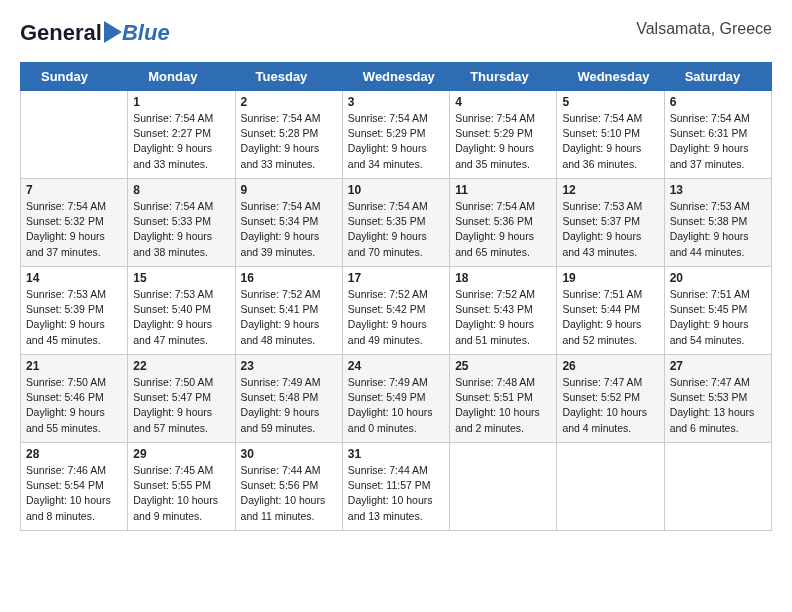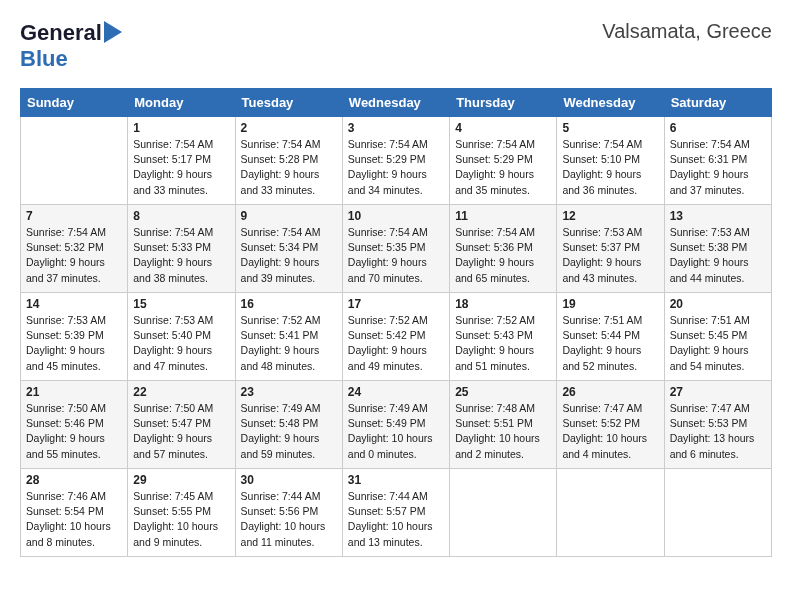--- a/index.html
+++ b/index.html
@@ -15,46 +15,46 @@
       justify-content: space-between;
       align-items: flex-start;
       margin-bottom: 16px;
     }
     .logo {
       display: flex;
       align-items: center;
     }
     .logo-wrapper {
       display: flex;
-      flex-direction: column;
+      flex-direction: row;
     }
     .logo-line1 { display: flex; align-items: center; }
     .title-area {
       text-align: right;
     }
     .month-title {
       font-size: 36px;
       font-weight: bold;
       color: #1a1a2e;
     }
     .location {
-      font-size: 20px;
+      font-size: 16px;
       color: #444;
     }
     table {
       width: 100%;
       border-collapse: collapse;
       table-layout: fixed;
     }
     thead th {
       background: #2e6db4;
       color: #fff;
       font-size: 13px;
       font-weight: bold;
-      padding: 6px 6px;
+      padding: 6px 20px;
       text-align: left;
       border: 1px solid #2e6db4;
     }
     tbody td {
       border: 1px solid #ccc;
       vertical-align: top;
       padding: 4px 5px;
       font-size: 10.5px;
       color: #222;
       height: 88px;
@@ -83,21 +83,21 @@
 <div class="header">
   <div class="logo">
     <div class="logo-wrapper">
       <div class="logo-line1">
         <span style="font-size:22px;font-weight:bold;color:#1a1a2e;">General</span>
         <svg width="18" height="22" viewBox="0 0 18 22" style="margin-left:2px;margin-top:-2px;">
           <polygon points="0,0 18,11 0,22" fill="#2e6db4"></polygon>
         </svg>
       </div>
       <div>
-        <span style="font-size:22px;font-weight:bold;color:#2e6db4;">Blue</span>
+        <span style="font-size:22px;font-weight:bold;color:#2e6db4;font-style:italic;">Blue</span>
       </div>
     </div>
   </div>
   <div class="title-area">
     <div class="location">Valsamata, Greece</div>
   </div>
 </div>
 
 <table>
   <thead>
@@ -111,21 +111,21 @@
         <th>Saturday</th>
       </tr>
   </thead>
   <tbody id="calendar-body">
   <tr>
         <td class="empty-cell"></td>
         <td>
           <div class="day-number">1</div>
           <div class="day-info">
             <div>Sunrise: 7:54 AM</div>
-            <div>Sunset: 5:17 PM</div>
+            <div>Sunset: 2:27 PM</div>
             <div>Daylight: 9 hours and 33 minutes.</div>
           </div>
         </td>
         <td>
           <div class="day-number">2</div>
           <div class="day-info">
             <div>Sunrise: 7:54 AM</div>
             <div>Sunset: 5:28 PM</div>
             <div>Daylight: 9 hours and 33 minutes.</div>
           </div>
@@ -359,21 +359,21 @@
           <div class="day-info">
             <div>Sunrise: 7:44 AM</div>
             <div>Sunset: 5:56 PM</div>
             <div>Daylight: 10 hours and 11 minutes.</div>
           </div>
         </td>
         <td>
           <div class="day-number">31</div>
           <div class="day-info">
             <div>Sunrise: 7:44 AM</div>
-            <div>Sunset: 5:57 PM</div>
+            <div>Sunset: 11:57 PM</div>
             <div>Daylight: 10 hours and 13 minutes.</div>
           </div>
         </td>
         <td class="empty-cell"></td>
         <td class="empty-cell"></td>
         <td class="empty-cell"></td>
       </tr>
     </tbody>
 </table>
 

